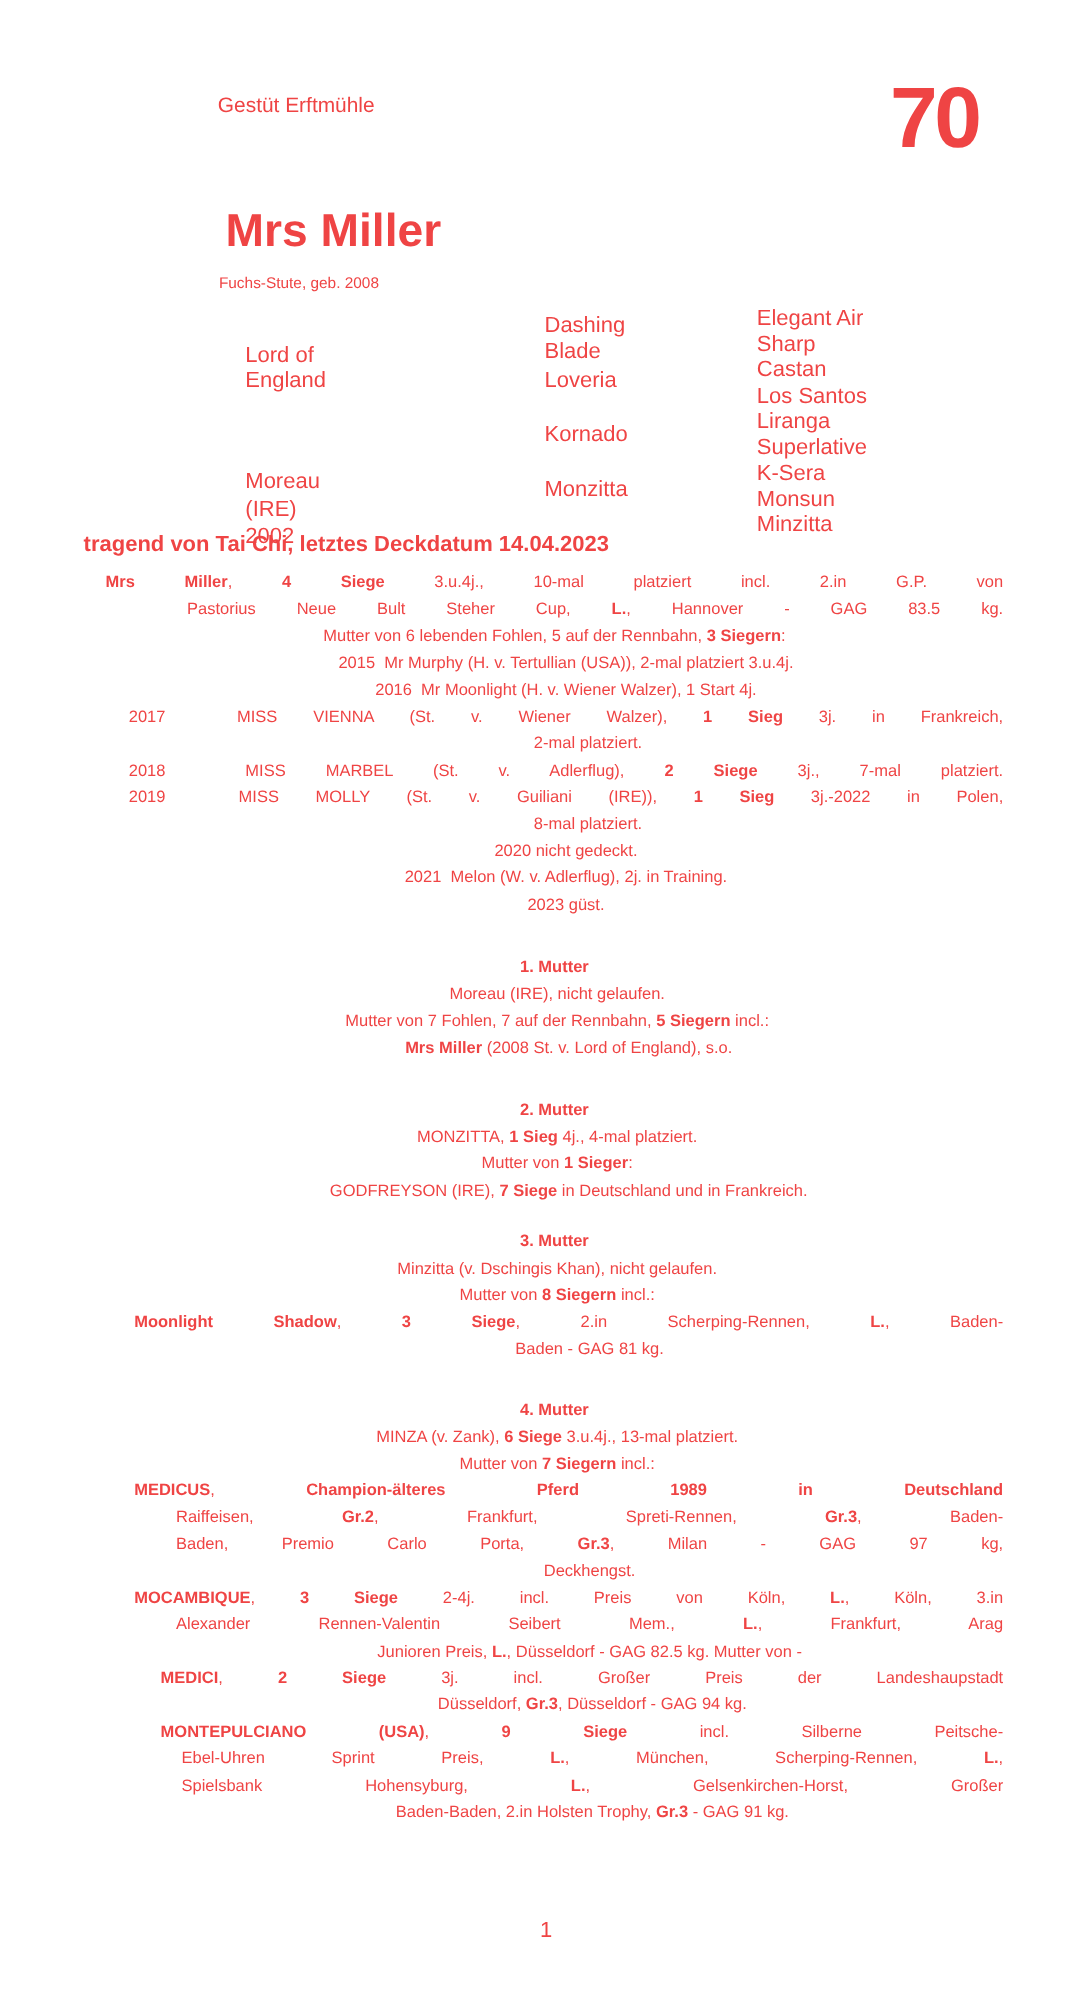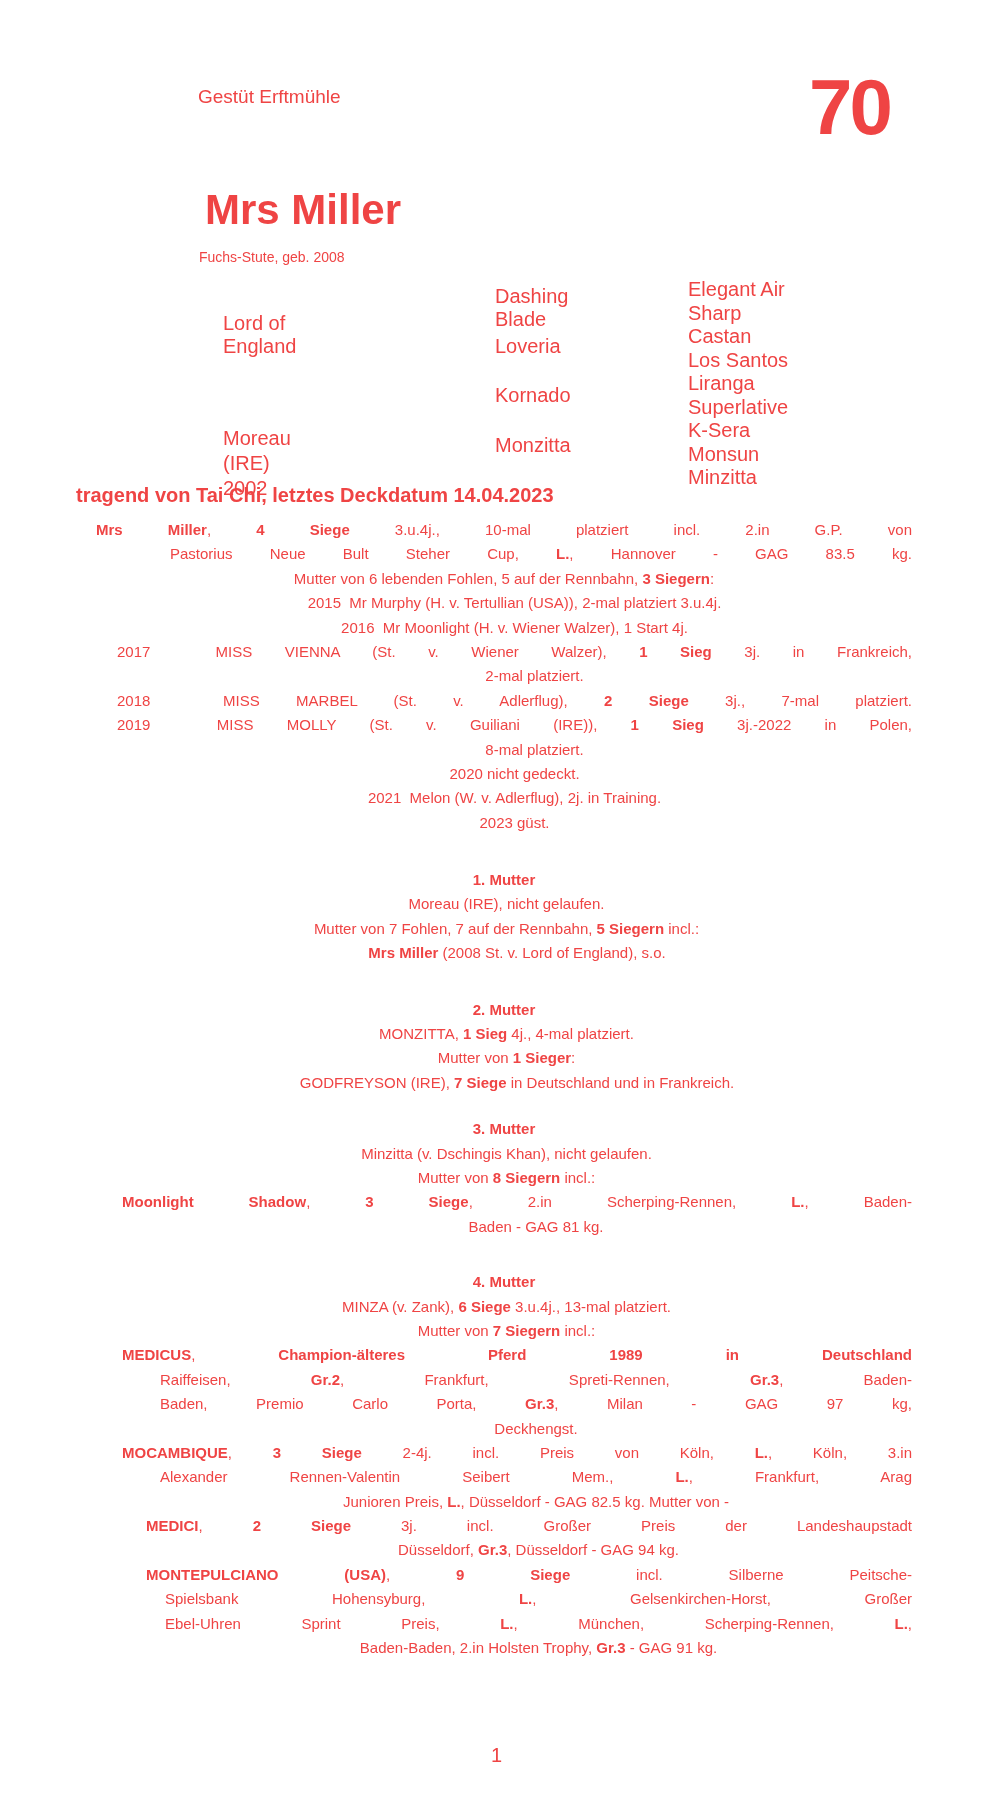--- a/index.html
+++ b/index.html
@@ -109,20 +109,20 @@
       <div class="bl i1 j"><b>MEDICUS</b><span>, </span><b>Champion-älteres Pferd 1989 in Deutschland</b></div>
       <div class="bl i2 j"><span>Raiffeisen, </span><b>Gr.2</b><span>, Frankfurt, Spreti-Rennen, </span><b>Gr.3</b><span>, Baden-</span></div>
       <div class="bl i2 j"><span>Baden, Premio Carlo Porta, </span><b>Gr.3</b><span>, Milan - GAG 97 kg,</span></div>
       <div class="bl i2"><span>Deckhengst.</span></div>
       <div class="bl i1 j"><b>MOCAMBIQUE</b><span>, </span><b>3 Siege</b><span> 2-4j. incl. Preis von Köln, </span><b>L.</b><span>, Köln, 3.in</span></div>
       <div class="bl i2 j"><span>Alexander Rennen-Valentin Seibert Mem., </span><b>L.</b><span>, Frankfurt, Arag</span></div>
       <div class="bl i2"><span>Junioren Preis, </span><b>L.</b><span>, Düsseldorf - GAG 82.5 kg. Mutter von -</span></div>
       <div class="bl i3 j"><b>MEDICI</b><span>, </span><b>2 Siege</b><span> 3j. incl. Großer Preis der Landeshaupstadt</span></div>
       <div class="bl i4"><span>Düsseldorf, </span><b>Gr.3</b><span>, Düsseldorf - GAG 94 kg.</span></div>
       <div class="bl i3 j"><b>MONTEPULCIANO (USA)</b><span>, </span><b>9 Siege</b><span> incl. Silberne Peitsche-</span></div>
+      <div class="bl i4 j"><span>Ebel-Uhren Sprint Preis, </span><b>L.</b><span>, München, Scherping-Rennen, </span><b>L.</b><span>,</span></div>
       <div class="bl i4 j"><span>Spielsbank Hohensyburg, </span><b>L.</b><span>, Gelsenkirchen-Horst, Großer</span></div>
-      <div class="bl i4 j"><span>Ebel-Uhren Sprint Preis, </span><b>L.</b><span>, München, Scherping-Rennen, </span><b>L.</b><span>,</span></div>
       <div class="bl i4"><span>Baden-Baden, 2.in Holsten Trophy, </span><b>Gr.3</b><span> - GAG 91 kg.</span></div>
     </div>
 
   <div class="footer">1</div>
 
 </div>
 
 </body></html>

